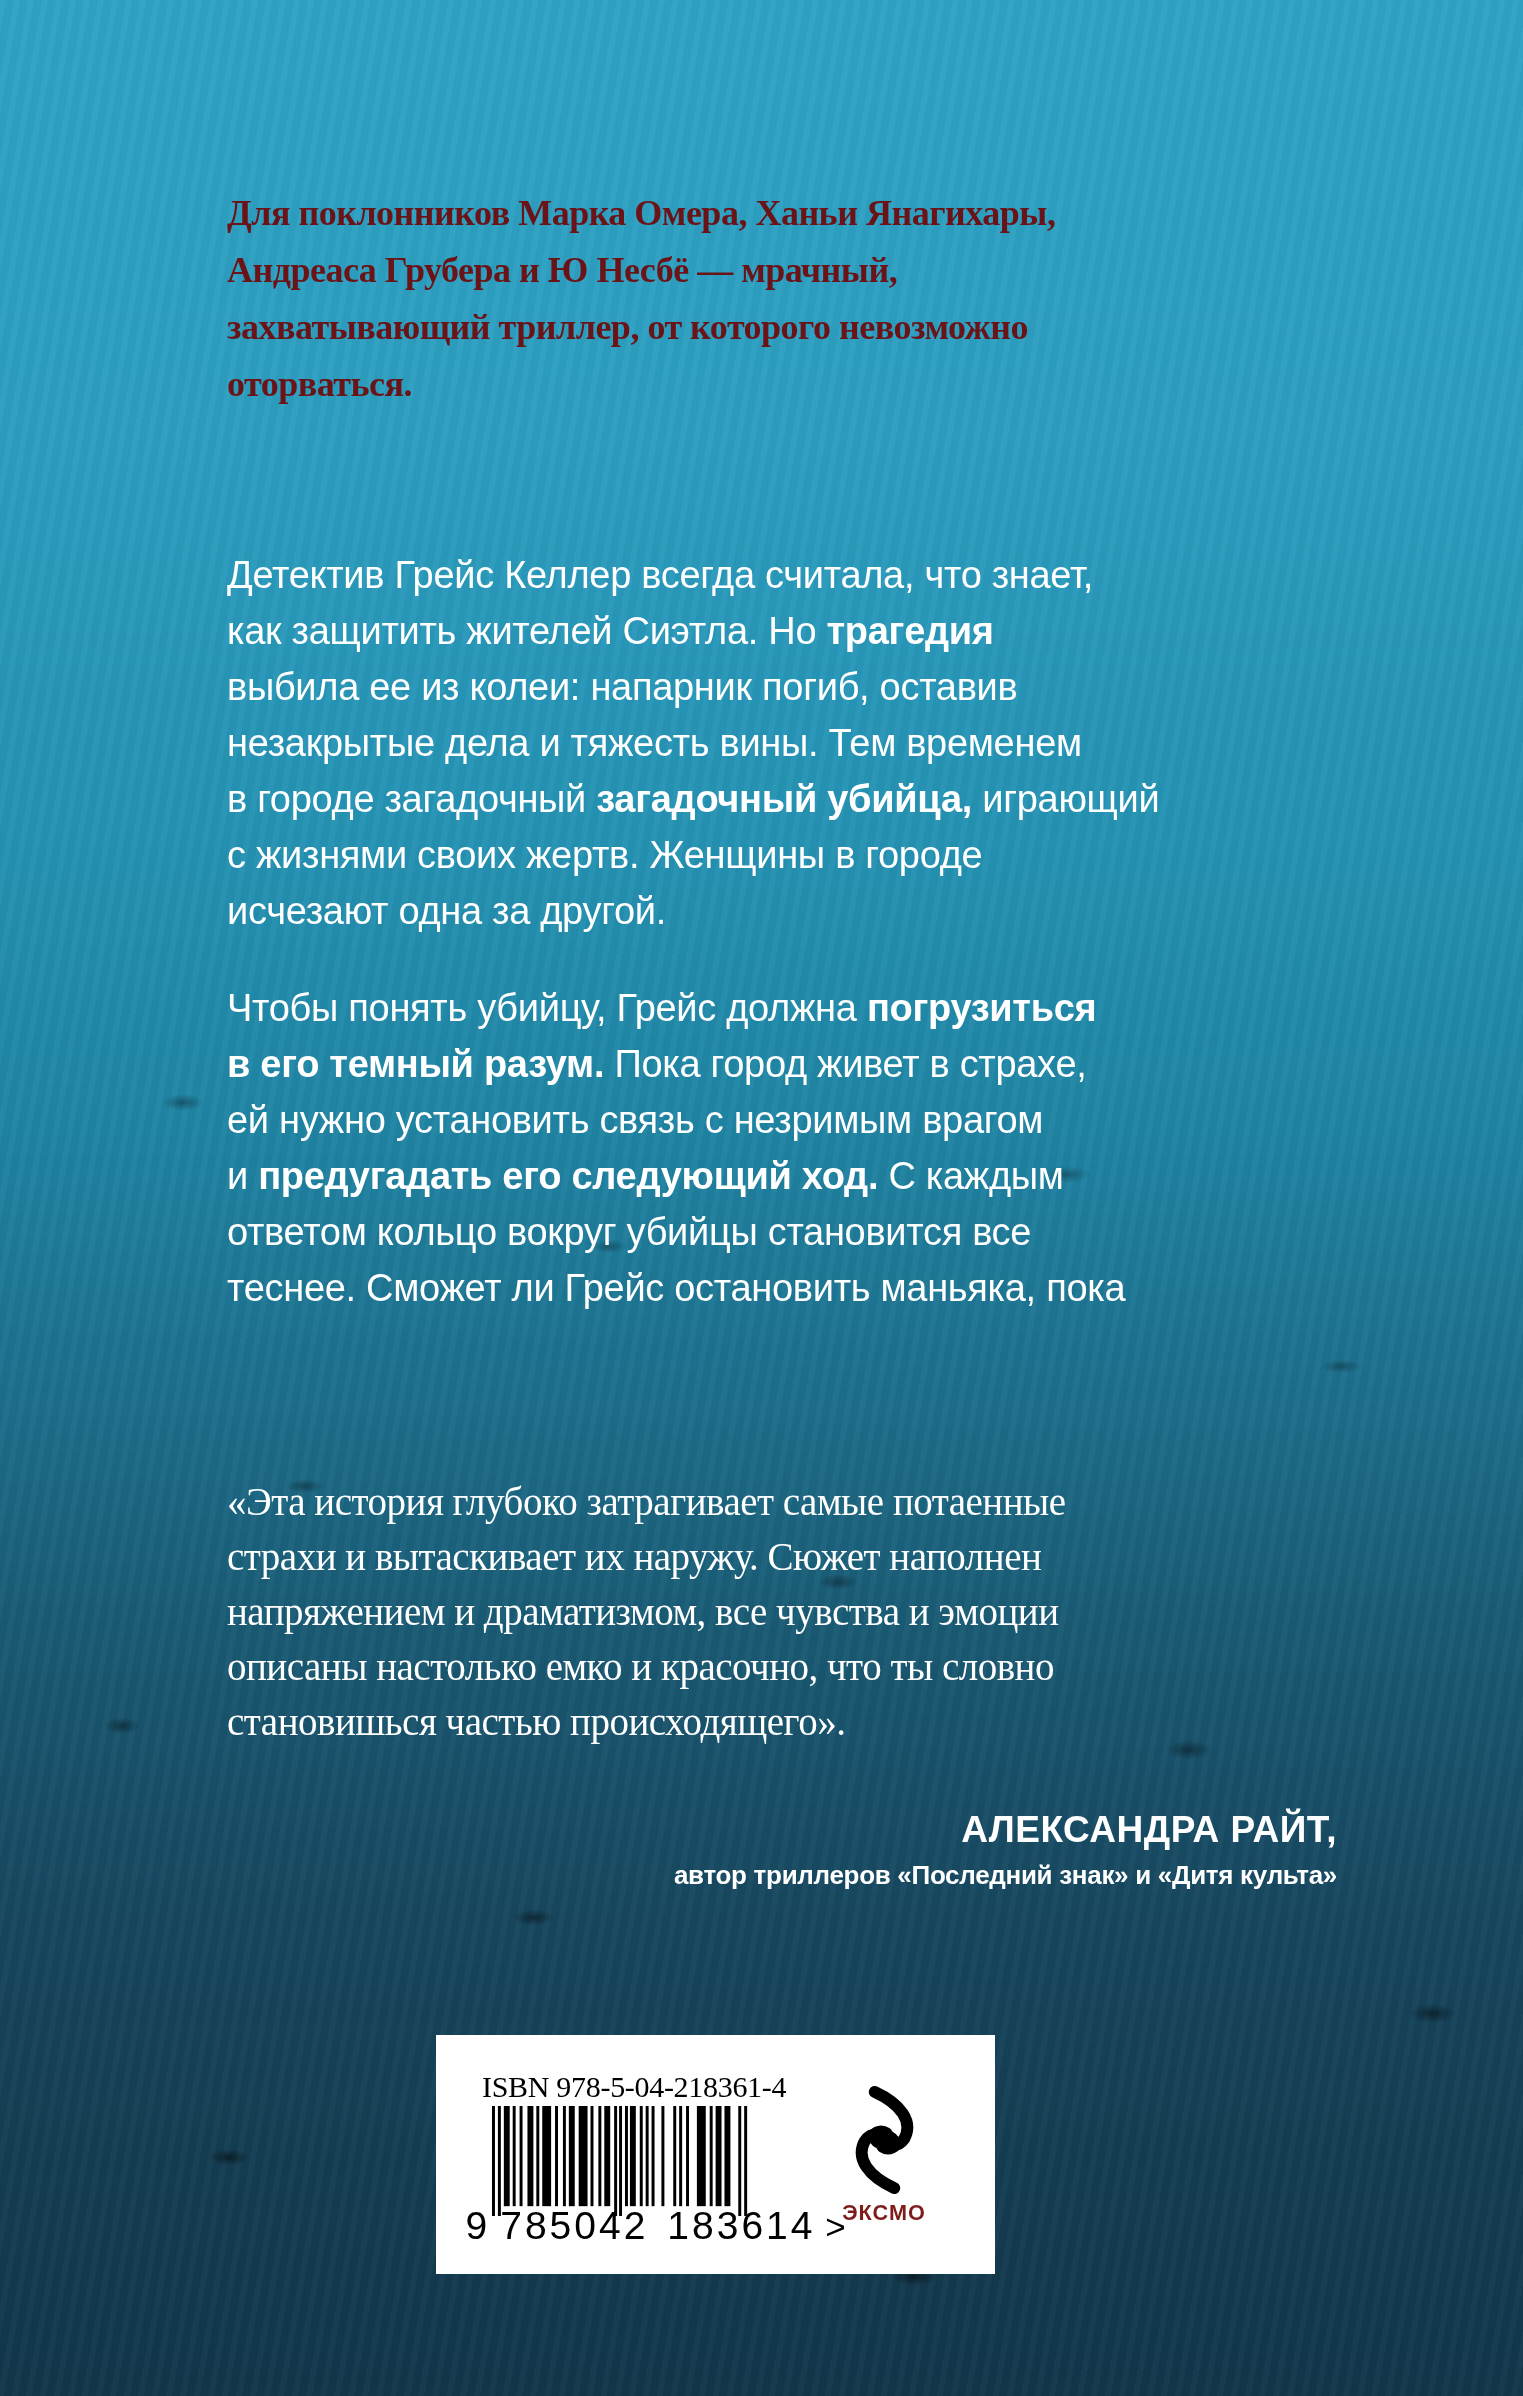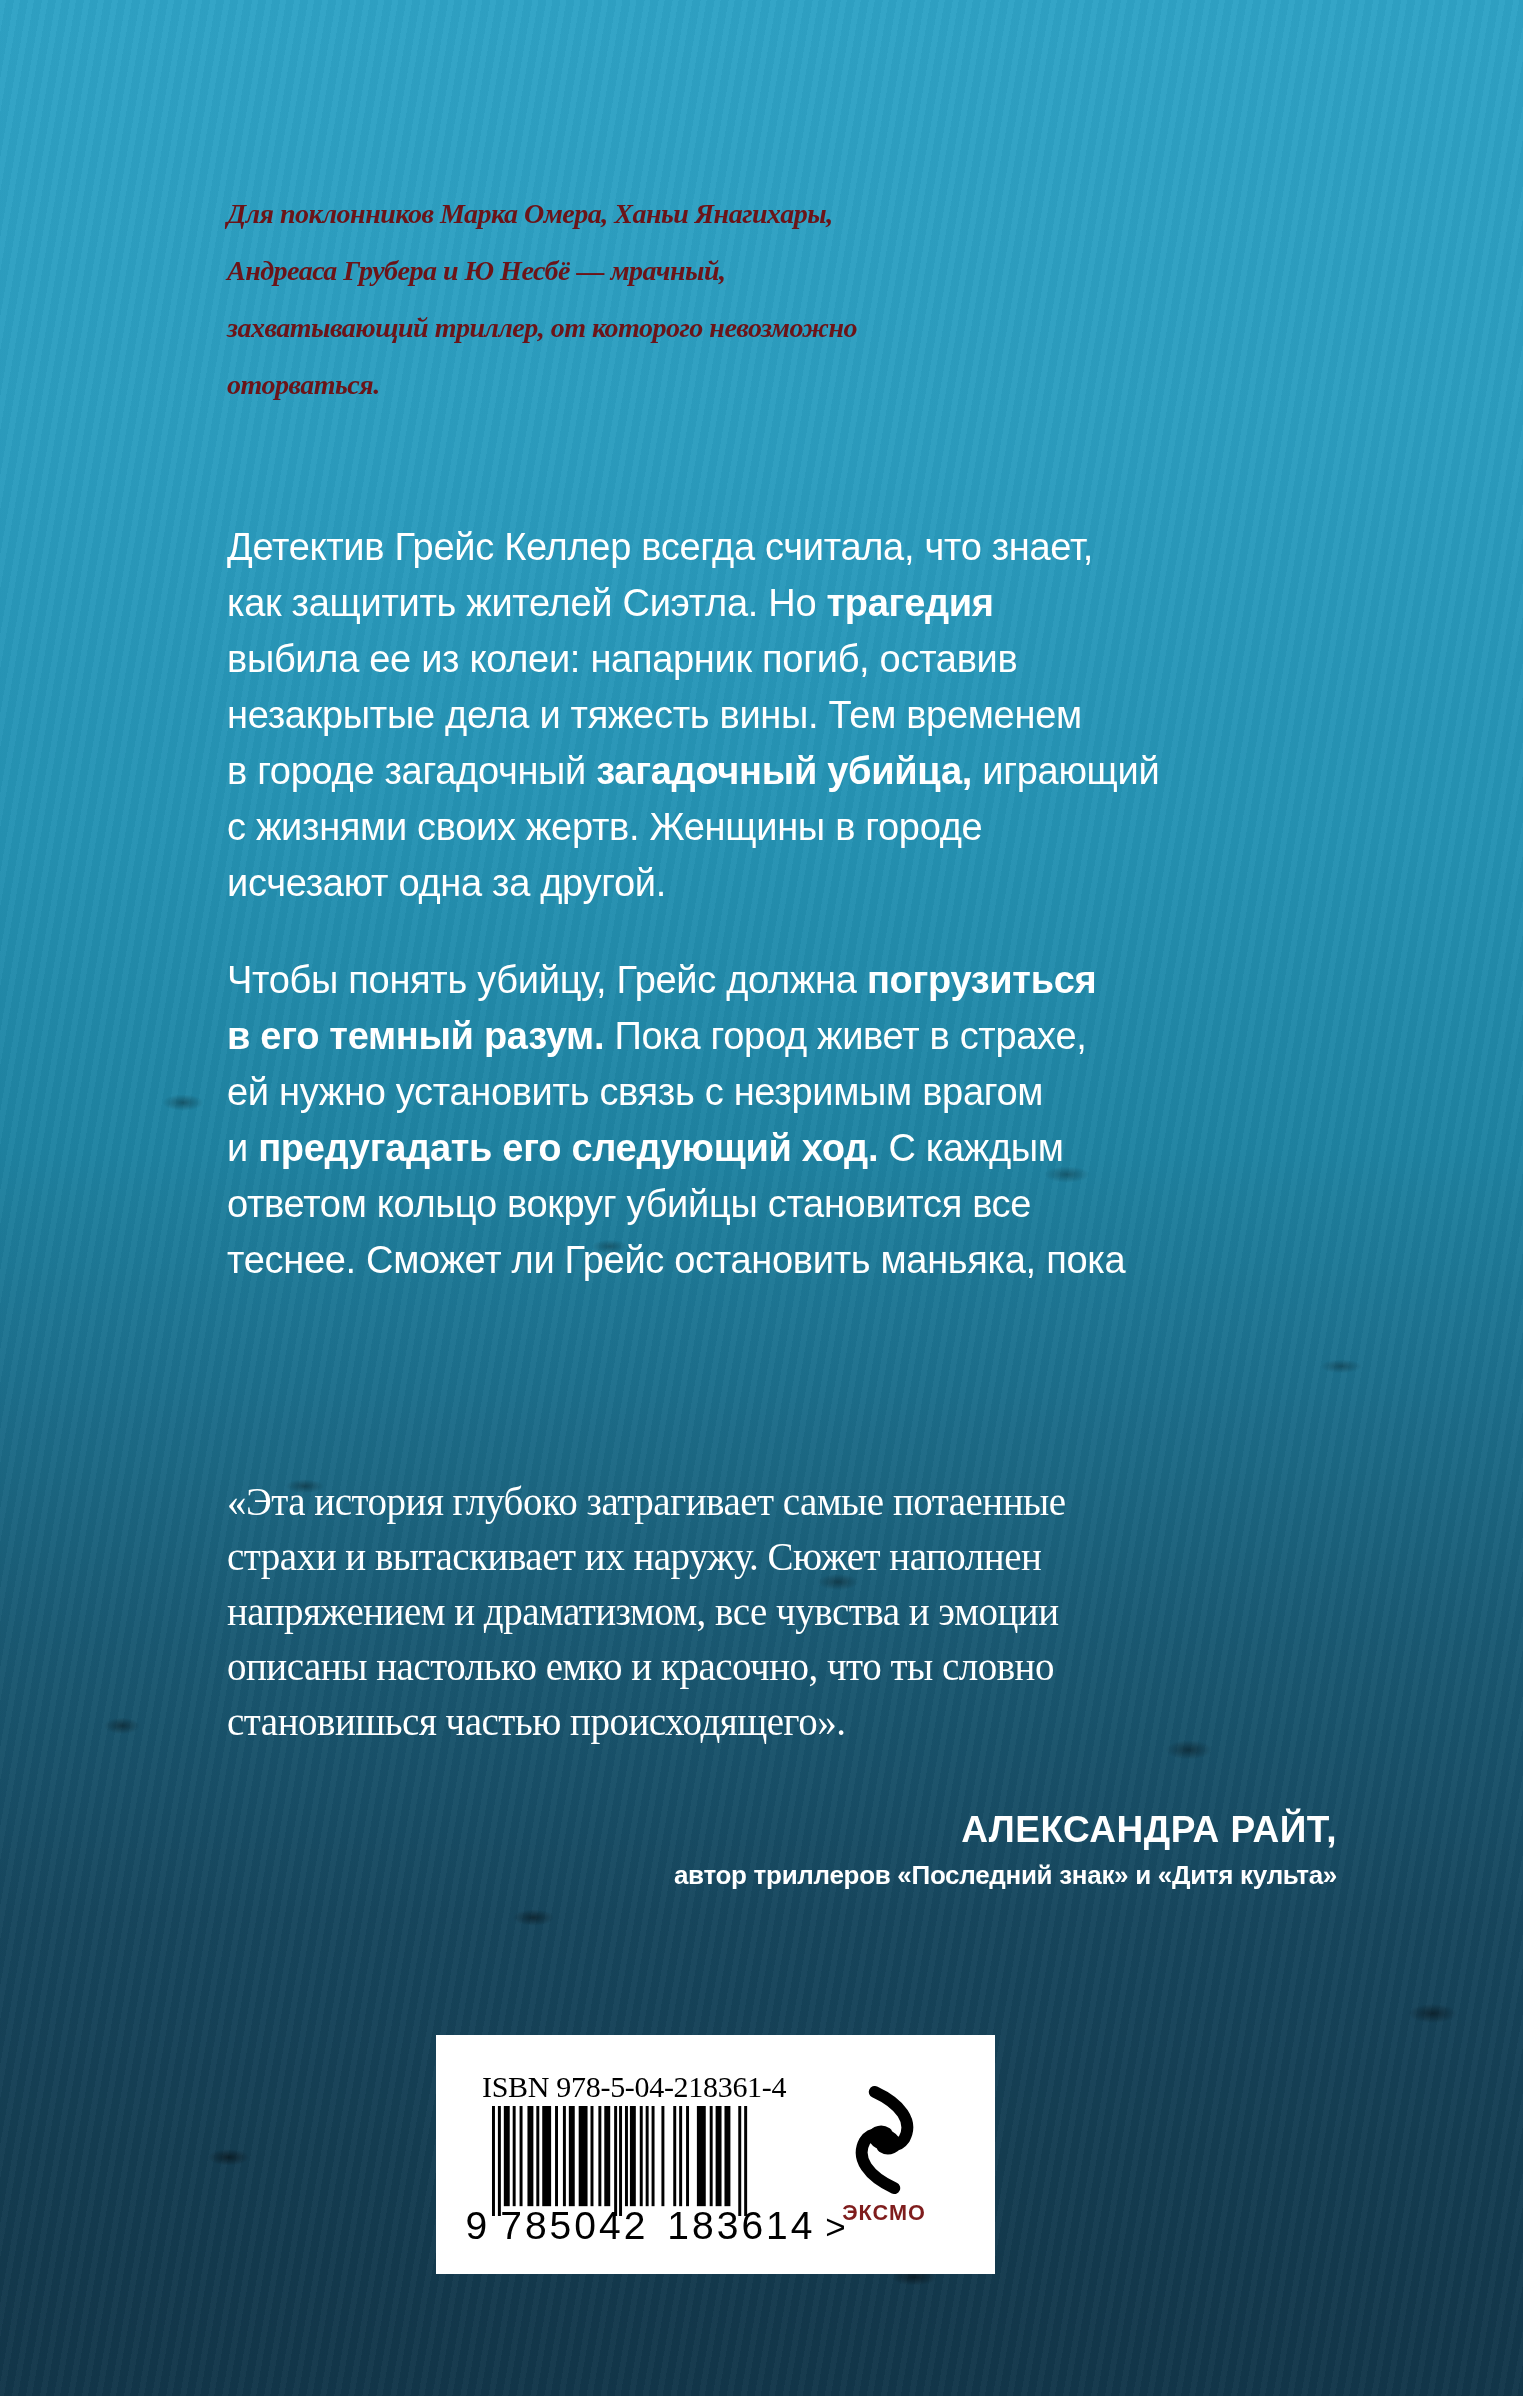--- a/index.html
+++ b/index.html
@@ -35,34 +35,34 @@
       radial-gradient(ellipse 33px 11.8px at 60% 95%, rgba(0,0,0,0.5), transparent 70%),
       repeating-linear-gradient(100deg, rgba(255,255,255,0.025) 0 5.9px, rgba(0,0,0,0.025) 5.9px 13.8px);
     pointer-events: none;
   }
   .content { position: absolute; left: 0; top: 0; width: 1524px; height: 2397px; }
 
   .teaser {
     position: absolute; left: 227px; top: 185px; width: 1084px;
     font-family: "Liberation Serif", serif;
     font-weight: bold;
-    font-size: 28px;
+    font-size: 36px;
     line-height: 57px;
     color: #6b1418;
     letter-spacing: -0.5px;
-    font-style: italic;
   }
 
   .blurb {
     position: absolute; left: 227px; width: 1182px;
     font-family: "Liberation Sans", sans-serif;
     font-size: 38px;
     line-height: 56px;
     color: #ffffff;
     letter-spacing: -0.3px;
+    margin-top: 28px;
   }
   .blurb b { font-weight: bold; }
   .blurb-1 { top: 519px; }
   .blurb-2 { top: 952px; }
 
   .quote {
     position: absolute; left: 227px; top: 1474px; width: 1182px;
     font-family: "Liberation Serif", serif;
     font-size: 39px;
     line-height: 55px;

